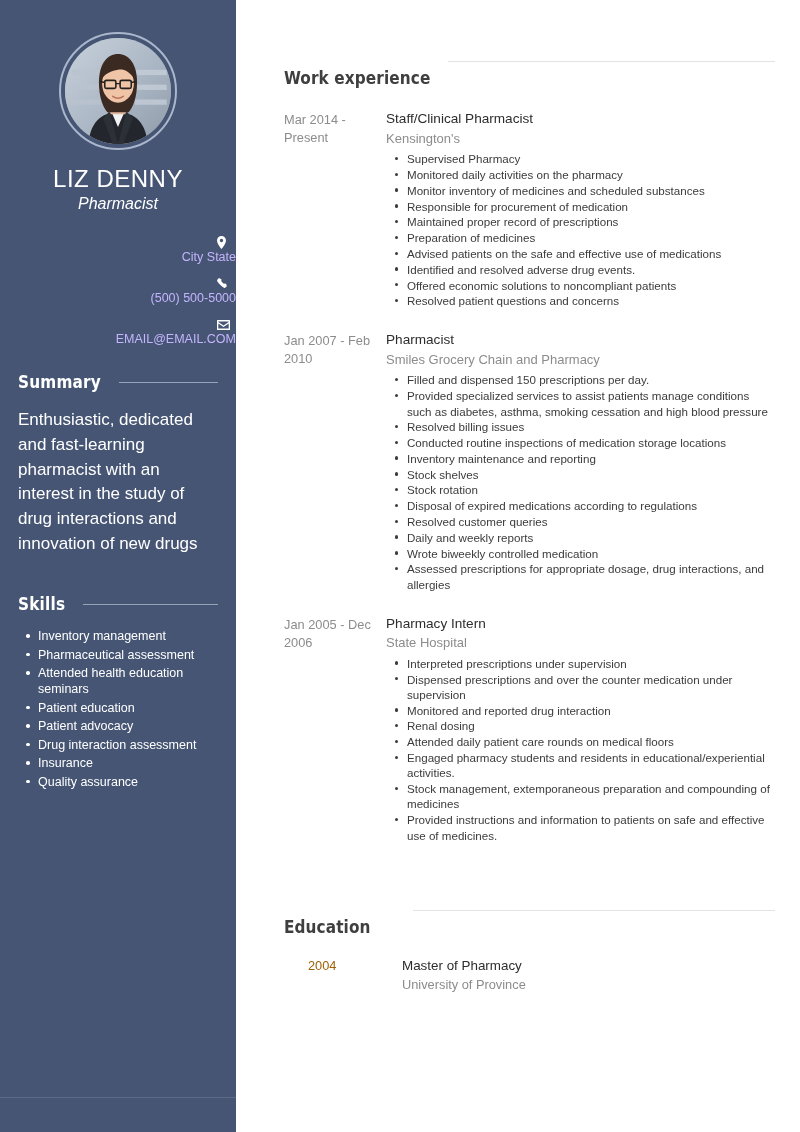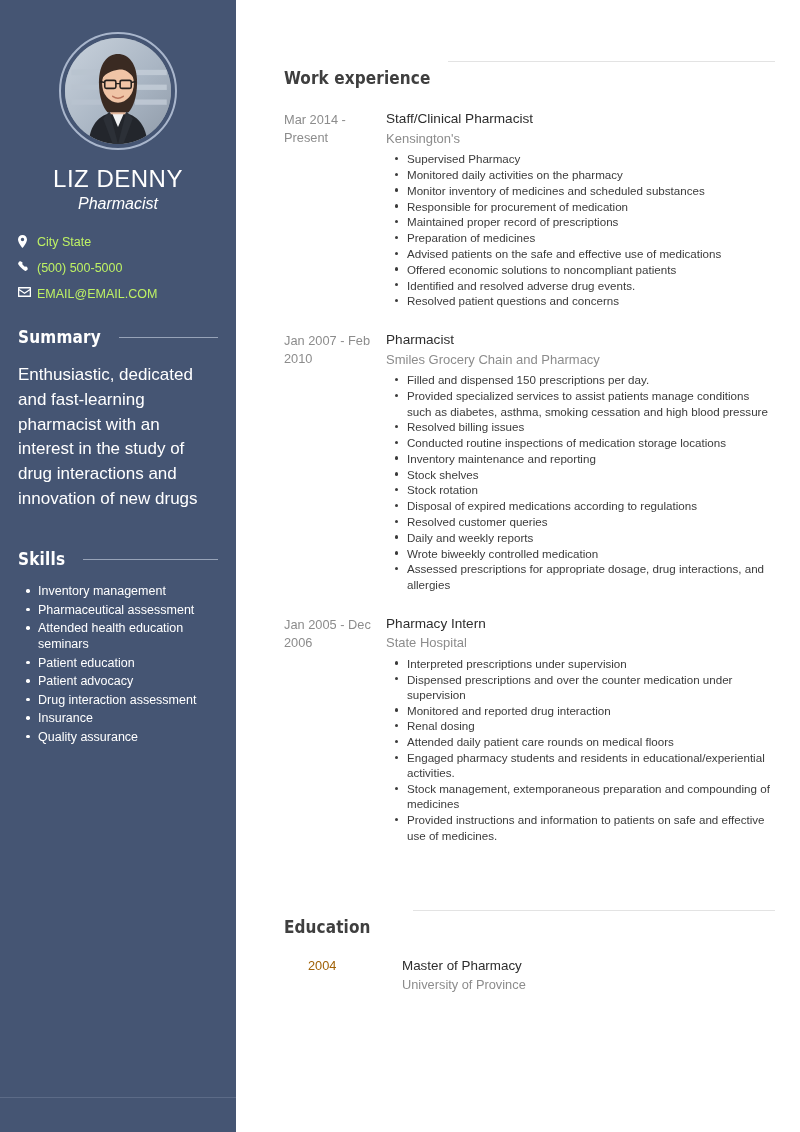--- a/index.html
+++ b/index.html
@@ -77,25 +77,26 @@
     font-weight: 400;
   }
 
   .contact-list {
     margin: 22px 0 0 0;
     padding: 0 0 0 18px;
     list-style: none;
   }
   .contact-item {
     display: flex;
-    align-items: flex-start;
-    color: #bef264;
+    align-items: flex-end;
+    color: #c4b5fd;
     font-size: 12.5px;
     margin-bottom: 11px;
     line-height: 1.2;
+    flex-direction: column;
   }
   .contact-item .ci {
     width: 15px;
     flex: 0 0 15px;
     display: flex;
     align-items: center;
     justify-content: flex-start;
     margin-right: 4px;
   }
   .contact-item .ci svg { display: block; fill: #ffffff; }
@@ -379,22 +380,22 @@
               <div class="role">Staff/Clinical Pharmacist</div>
               <div class="org">Kensington's</div>
               <ul class="duties">
                 <li>Supervised Pharmacy</li>
                 <li>Monitored daily activities on the pharmacy</li>
                 <li>Monitor inventory of medicines and scheduled substances</li>
                 <li>Responsible for procurement of medication</li>
                 <li>Maintained proper record of prescriptions</li>
                 <li>Preparation of medicines</li>
                 <li>Advised patients on the safe and effective use of  medications</li>
+                <li>Identified and resolved adverse drug events.</li>
                 <li>Offered economic solutions to noncompliant patients</li>
-                <li>Identified and resolved adverse drug events.</li>
                 <li>Resolved patient questions and concerns</li>
               </ul>
             </div>
           </div>
           <div class="entry">
             <div class="dates">Jan 2007 - Feb 2010</div>
             <div class="body">
               <div class="role">Pharmacist</div>
               <div class="org">Smiles Grocery Chain and Pharmacy</div>
               <ul class="duties">

